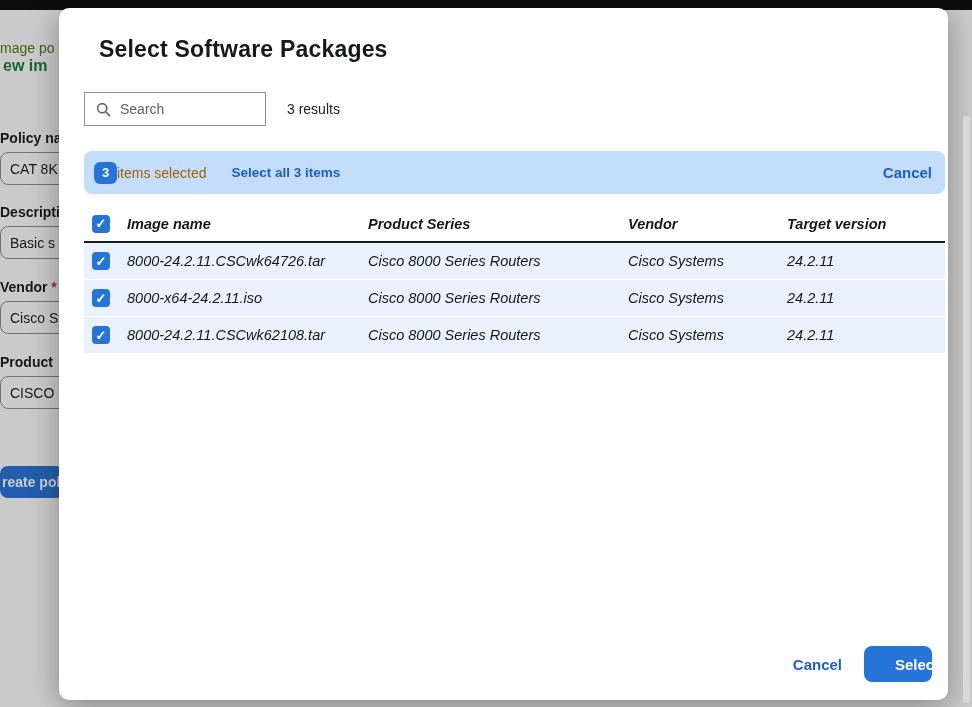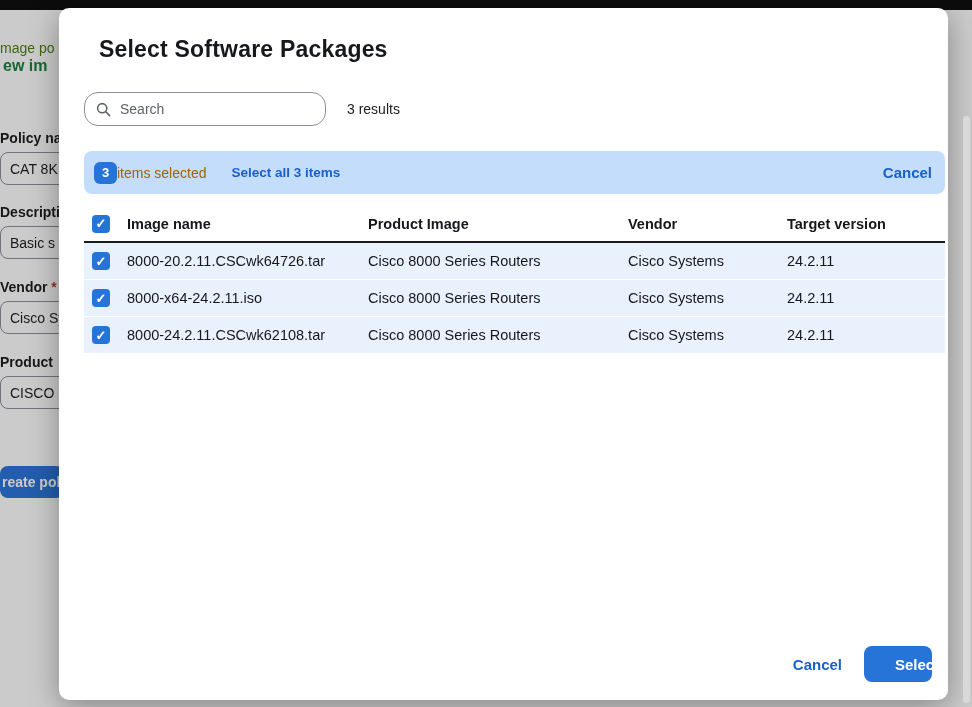--- a/index.html
+++ b/index.html
@@ -41,22 +41,22 @@
   
   .modal {
     position: absolute; z-index: 10; left: 59px; top: 8px; width: 889px; height: 692px;
     background: #ffffff; border-radius: 10px; box-shadow: 0 6px 30px rgba(0,0,0,0.35);
     padding: 28px 14px 0 25px;
   }
   .modal-title { font-size: 23px; font-weight: 700; color: #16181c; letter-spacing: 0.2px; margin-left: 15px; }
 
   .search-row { display: flex; align-items: center; gap: 21px; margin-top: 29px; }
   .search-box {
-    position: relative; width: 242px; height: 34px;
-    border: 1px solid #8a8f98; border-radius: 14px; background: #fff;
+    position: relative; width: 182px; height: 34px;
+    border: 1px solid #8a8f98; border-radius: 0; background: #fff;
   }
   .search-box svg { position: absolute; left: 11px; top: 9px; }
   .search-input {
     width: 100%; height: 100%; border: none; outline: none; background: transparent;
     font-family: "Liberation Sans", sans-serif; font-size: 14px; color: #1a1a1a; padding: 0 8px 0 35px;
   }
   .search-input::placeholder { color: #5f6368; }
   .results-text { font-size: 14px; color: #202124; }
 
   .selection-bar {
@@ -70,21 +70,21 @@
   .sel-label { font-size: 14px; color: #a16207; }
   .select-all-link { margin-left: 25px; font-size: 13.5px; font-weight: 700; color: #1b5fc9; cursor: pointer; }
   .sel-spacer { flex: 1; }
   .sel-cancel { font-size: 15px; font-weight: 700; color: #1b5fc9; cursor: pointer; }
 
   .pkg-table { margin-top: 12px; width: 861px; }
   .t-row { display: grid; grid-template-columns: 43px 241px 260px 159px 1fr; align-items: center; }
   .t-head { height: 37px; border-bottom: 2px solid #1a1a1a; }
   .t-head .t-cell { font-weight: 700; font-size: 14.5px; color: #16181c; white-space: nowrap; overflow: hidden; }
   .t-body-row { height: 37px; background: #e8f1fc; border-bottom: 1px solid #ffffff; font-size: 14.5px; color: #16181c; }
-  .t-cell { white-space: nowrap; overflow: hidden; padding-right: 10px; }
+  .t-cell { white-space: nowrap; overflow: hidden; padding-right: 10px; font-style: italic; }
   .cb-cell { display: flex; align-items: center; padding-left: 8px; }
   .checkbox {
     width: 18px; height: 18px; border-radius: 4px; background: #2774D9;
     display: flex; align-items: center; justify-content: center;
     color: #fff; font-size: 13px; font-weight: 700; cursor: pointer; line-height: 1;
   }
 
   .modal-footer {
     position: absolute; right: 16px; bottom: 18px;
     display: flex; align-items: center; gap: 22px;
@@ -160,30 +160,30 @@
     <div class="sel-spacer"></div>
     <div class="sel-cancel">Cancel</div>
   </div>
 
   <div class="pkg-table">
     <div class="t-row t-head">
       <div class="cb-cell">
         <div class="checkbox">✓</div>
       </div>
       <div class="t-cell">Image name</div>
-      <div class="t-cell">Product Image</div>
+      <div class="t-cell">Product Series</div>
       <div class="t-cell">Vendor</div>
       <div class="t-cell">Target version</div>
     </div>
 
     <div class="t-row t-body-row">
       <div class="cb-cell">
         <div class="checkbox">✓</div>
       </div>
-      <div class="t-cell">8000-20.2.11.CSCwk64726.tar</div>
+      <div class="t-cell">8000-24.2.11.CSCwk64726.tar</div>
       <div class="t-cell">Cisco 8000 Series Routers</div>
       <div class="t-cell">Cisco Systems</div>
       <div class="t-cell">24.2.11</div>
     </div>
 
     <div class="t-row t-body-row">
       <div class="cb-cell">
         <div class="checkbox">✓</div>
       </div>
       <div class="t-cell">8000-x64-24.2.11.iso</div>

